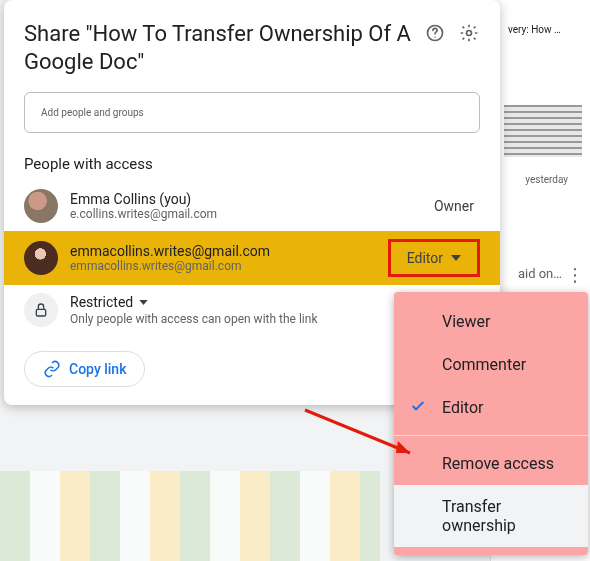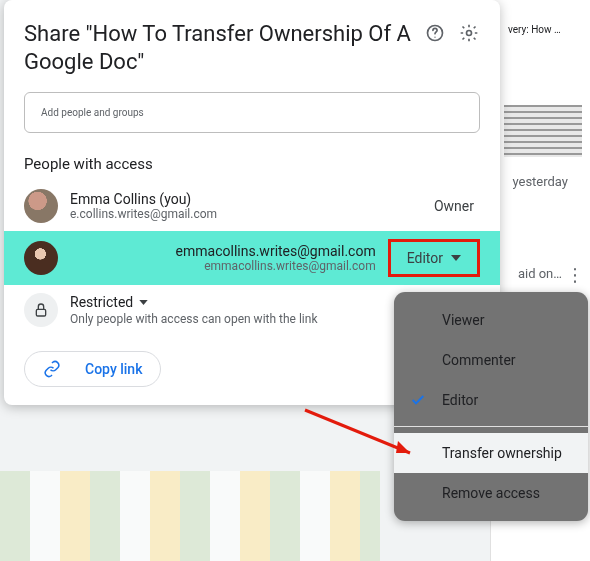--- a/index.html
+++ b/index.html
@@ -34,21 +34,21 @@
     top: 105px; right: 8px;
     width: 78px; height: 52px;
     background: linear-gradient(#999 2px, transparent 2px) 0 0 / 100% 6px,
                 #e8e8e8;
     font-size: 4px;
     color: #666;
   }
   .bg-yesterday {
     position: absolute;
     top: 174px; right: 22px;
-    font-size: 13px;
+    font-size: 10px;
     color: #5f6368;
   }
   .bg-paid {
     position: absolute;
     top: 266px; right: 28px;
     font-size: 13px;
     color: #5f6368;
     white-space: nowrap;
   }
   .bg-more {
@@ -116,22 +116,21 @@
     padding: 22px 20px 8px 20px;
   }
 
   .person-row {
     display: flex;
     align-items: center;
     padding: 8px 20px;
     gap: 12px;
   }
   .person-row.highlight {
-    background: #5eead4;
-    text-align: right;
+    background: #eab308;
   }
   .avatar {
     width: 34px; height: 34px;
     border-radius: 50%;
     flex-shrink: 0;
   }
   .avatar1 { background: radial-gradient(circle at 40% 35%, #c98 30%, #876 31%), #543; }
   .avatar2 { background: radial-gradient(circle at 48% 38%, #e9c7b0 20%, #4a2d20 21%), #6b3a28; }
   .person-info { flex: 1; min-width: 0; }
   .person-name { font-size: 14px; color: #202124; }
@@ -177,39 +176,39 @@
   .restricted-sub {
     font-size: 12px;
     color: #5f6368;
     margin-top: 2px;
   }
 
   .copy-link {
     margin: 16px 20px 0 20px;
     display: inline-flex;
     align-items: center;
-    gap: 24px;
+    gap: 8px;
     border: 1px solid #dadce0;
     border-radius: 20px;
     padding: 8px 18px;
     color: #1a73e8;
     font-size: 14px;
     font-weight: 500;
     cursor: pointer;
   }
 
   .menu {
     position: absolute;
     left: 394px; top: 292px;
     width: 194px;
-    background: #737373;
-    border-radius: 11px;
+    background: #fca5a5;
+    border-radius: 4px;
     box-shadow: 0 2px 10px rgba(0,0,0,0.3);
     padding: 8px 0;
-    font-size: 14px;
+    font-size: 16px;
     color: #202124;
   }
   .menu-item {
     padding: 12px 20px 12px 48px;
     position: relative;
     cursor: pointer;
   }
   .menu-item.hover {
     background: #f1f3f4;
   }
@@ -332,20 +331,20 @@
   <div class="menu-item">Commenter</div>
   <div class="menu-item">
     <span class="check">
       <svg width="16" height="16" viewBox="0 0 24 24" fill="none" stroke="#1a73e8" stroke-width="3">
           <path d="M4 12l5 5L20 6"></path>
         </svg>
     </span>
     <span>Editor</span>
   </div>
   <div class="menu-divider"></div>
+  <div class="menu-item">Remove access</div>
   <div class="menu-item hover">Transfer ownership</div>
-  <div class="menu-item">Remove access</div>
 </div>
 
 <svg class="arrow" viewBox="0 0 130 60">
   <line x1="5" y1="5" x2="110" y2="48" stroke="#e31b0c" stroke-width="3"></line>
   <polygon points="110,48 98,36 96,48" fill="#e31b0c"></polygon>
 </svg>
 
 </body></html>

